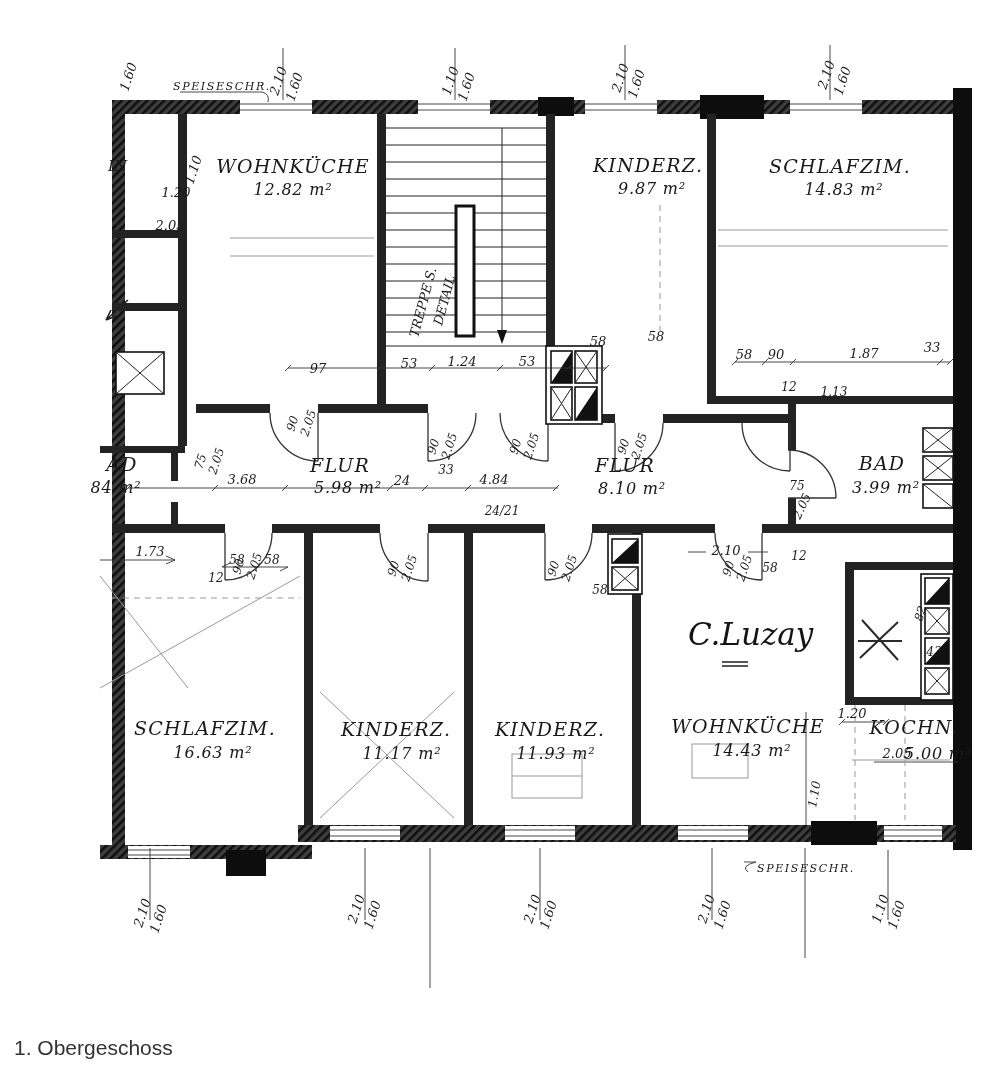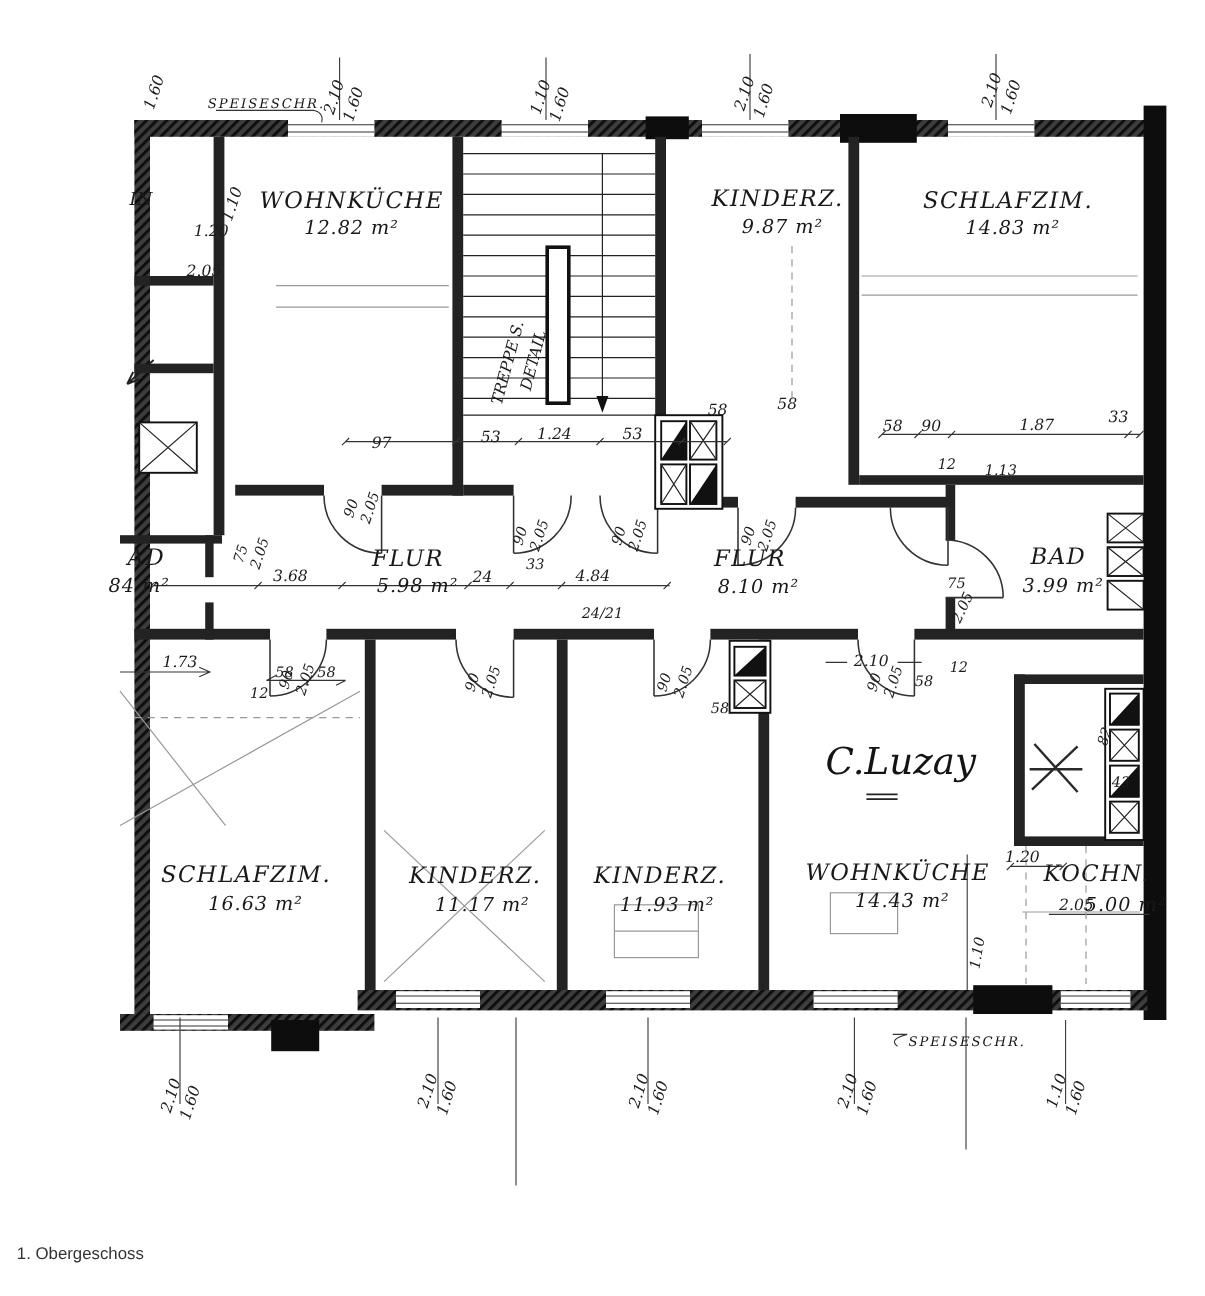--- a/index.html
+++ b/index.html
@@ -5,21 +5,21 @@
   html,body{margin:0;padding:0;background:#fff;}
   #stage{position:relative;width:1004px;height:1080px;background:#fff;overflow:hidden;}
   svg{position:absolute;left:0;top:0;}
   .room{font:italic 19px "DejaVu Serif",serif;fill:#191919;letter-spacing:1.2px;}
   .area{font:italic 16px "DejaVu Serif",serif;fill:#191919;letter-spacing:.8px;}
   .dim{font:italic 13px "DejaVu Serif",serif;fill:#1c1c1c;}
   .dimsm{font:italic 12px "DejaVu Serif",serif;fill:#1c1c1c;}
   .note{font:italic 11px "DejaVu Serif",serif;fill:#161616;letter-spacing:1.6px;}
   .sig{font:italic 31px "DejaVu Serif",serif;fill:#141414;}
   .frag{font:italic 15px "DejaVu Serif",serif;fill:#191919;}
-  .caption{position:absolute;left:14px;top:1036px;font-family:"Liberation Sans",sans-serif;font-size:14px;color:#333;}
+  .caption{position:absolute;left:14px;top:1036px;font-family:"Liberation Sans",sans-serif;font-size:21px;color:#333;}
   .w{fill:#232323;}
   .ln{stroke:#222;stroke-width:1;fill:none;}
   .thin{stroke:#333;stroke-width:0.9;fill:none;}
   .faint{stroke:#999;stroke-width:1;fill:none;}
   .box{fill:#fff;stroke:#111;stroke-width:1.6;}
 </style>
 </head>
 <body>
 
 <div id="stage">

